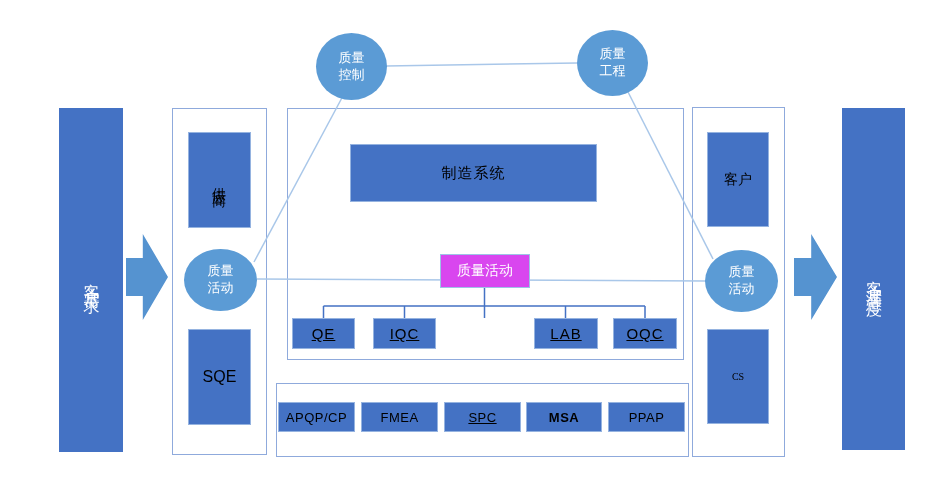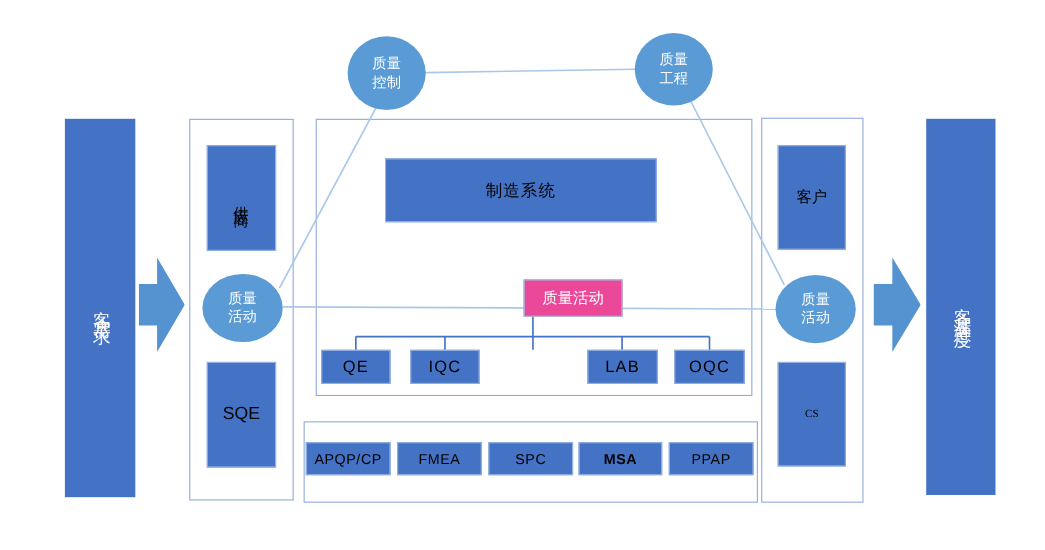--- a/index.html
+++ b/index.html
@@ -10,43 +10,43 @@
   }
   .container{
     position:absolute;border:1px solid #8FAADC;background:transparent;box-sizing:border-box;
   }
   .svg-layer{position:absolute;left:0;top:0;width:950px;height:500px;}
   .box{
     position:absolute;background:#4472C4;border:1px solid #95B3E0;box-sizing:border-box;
     color:#000000;display:flex;align-items:center;justify-content:center;text-align:center;
   }
   .box-light{
-    position:absolute;background:#ec4899;border:1px solid #9DC3E6;box-sizing:border-box;
-    color:#fff;display:flex;align-items:center;justify-content:center;text-align:center;margin-left:36px;
+    position:absolute;background:#d946ef;border:1px solid #9DC3E6;box-sizing:border-box;
+    color:#fff;display:flex;align-items:center;justify-content:center;text-align:center;
   }
   .circle{
     position:absolute;background:#5B9BD5;border-radius:50%;color:#fff;
     display:flex;align-items:center;justify-content:center;text-align:center;
     font-size:13px;line-height:1.3;white-space:pre-line;
   }
   .vbar{
     position:absolute;background:#4472C4;color:#fff;
     display:flex;align-items:center;justify-content:center;
   }
   .vtext{
     writing-mode:vertical-rl;text-orientation:upright;letter-spacing:5px;font-size:16px;
   }
   .vtext-sm{
     writing-mode:vertical-rl;text-orientation:upright;letter-spacing:3px;font-size:14px;
   }
   .arrow{
     position:absolute;background:#5593D0;
     clip-path:polygon(0 28%,40% 28%,40% 0,100% 50%,40% 100%,40% 72%,0 72%);
   }
-  .dept{font-size:15px;letter-spacing:1px;}
+  .dept{font-size:15px;letter-spacing:1px;text-decoration:underline;}
   .tool{font-size:13px;letter-spacing:0.5px;}
 </style>
 </head>
 <body>
 
 <div class="canvas">
 
   <div class="container" style="left:172px;top:108px;width:95px;height:347px;"></div>
   <div class="container" style="left:287px;top:108px;width:397px;height:252px;"></div>
   <div class="container" style="left:692px;top:107px;width:93px;height:350px;"></div>
@@ -122,21 +122,21 @@
   <div class="box dept" style="left:613px;top:318px;width:64px;height:31px;">
     <span>OQC</span>
   </div>
 
   <div class="box tool" style="left:278px;top:402px;width:77px;height:30px;">
     <span>APQP/CP</span>
   </div>
   <div class="box tool" style="left:361px;top:402px;width:77px;height:30px;">
     <span>FMEA</span>
   </div>
-  <div class="box tool" style="left:444px;top:402px;width:77px;height:30px;">
+  <div class="box tool" style="left:444px;top:402px;width:77px;height:30px;text-decoration:underline;">
     <span>SPC</span>
   </div>
   <div class="box tool" style="left:526px;top:402px;width:76px;height:30px;font-weight:bold;">
     <span>MSA</span>
   </div>
   <div class="box tool" style="left:608px;top:402px;width:77px;height:30px;">
     <span>PPAP</span>
   </div>
 
 </div>

